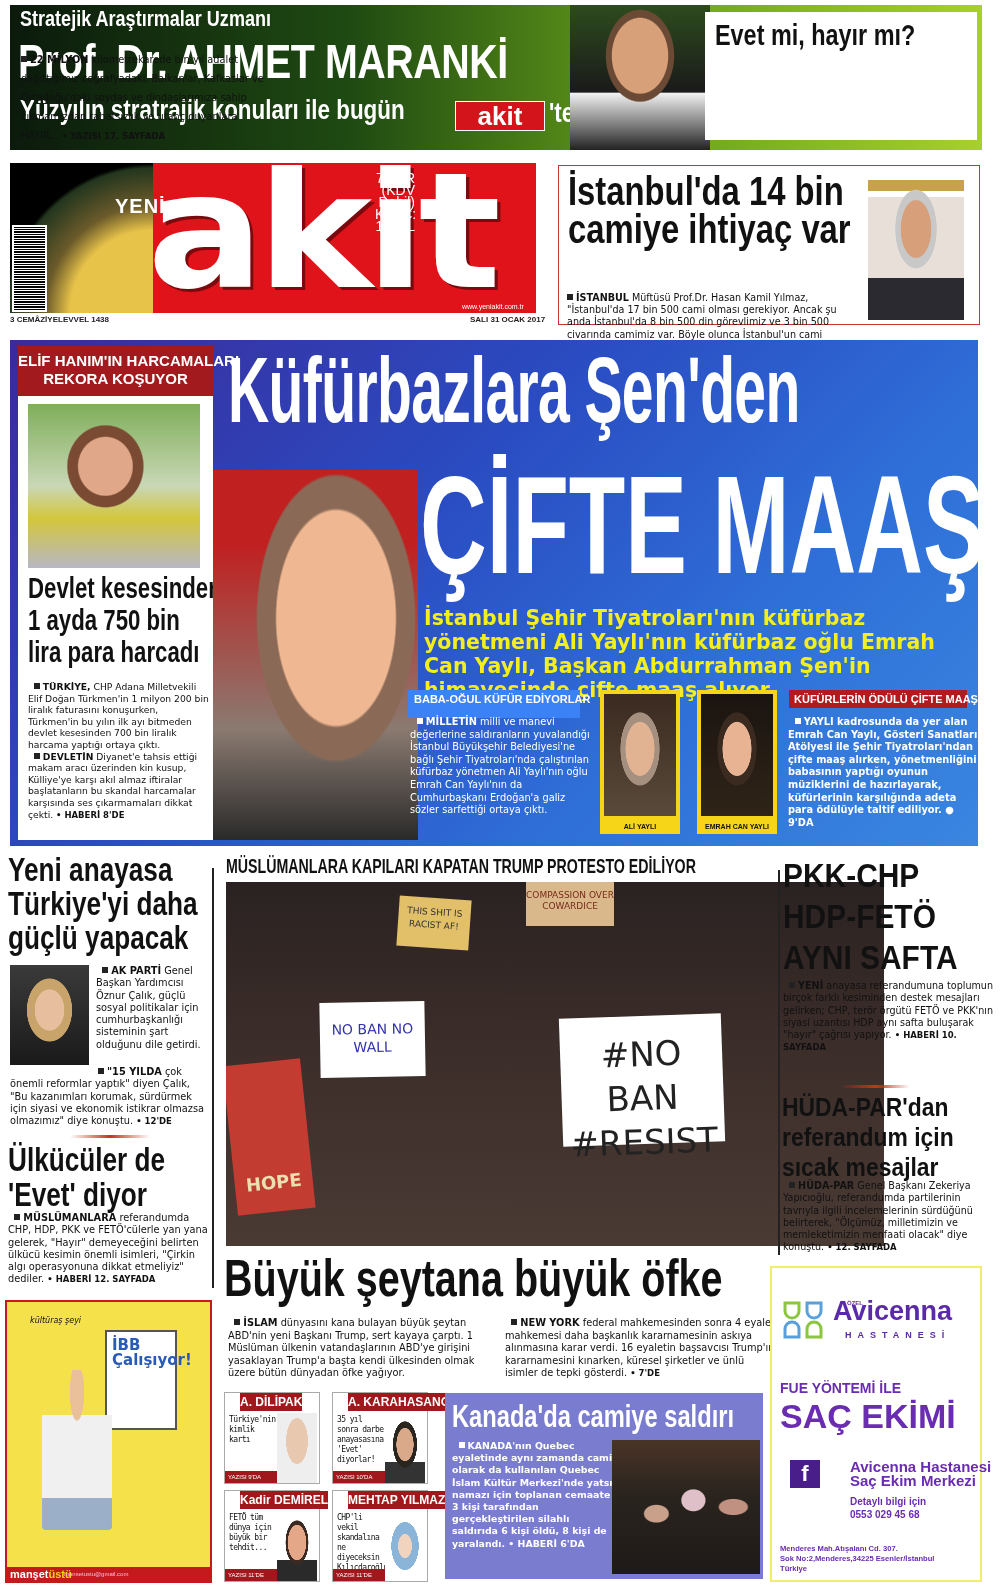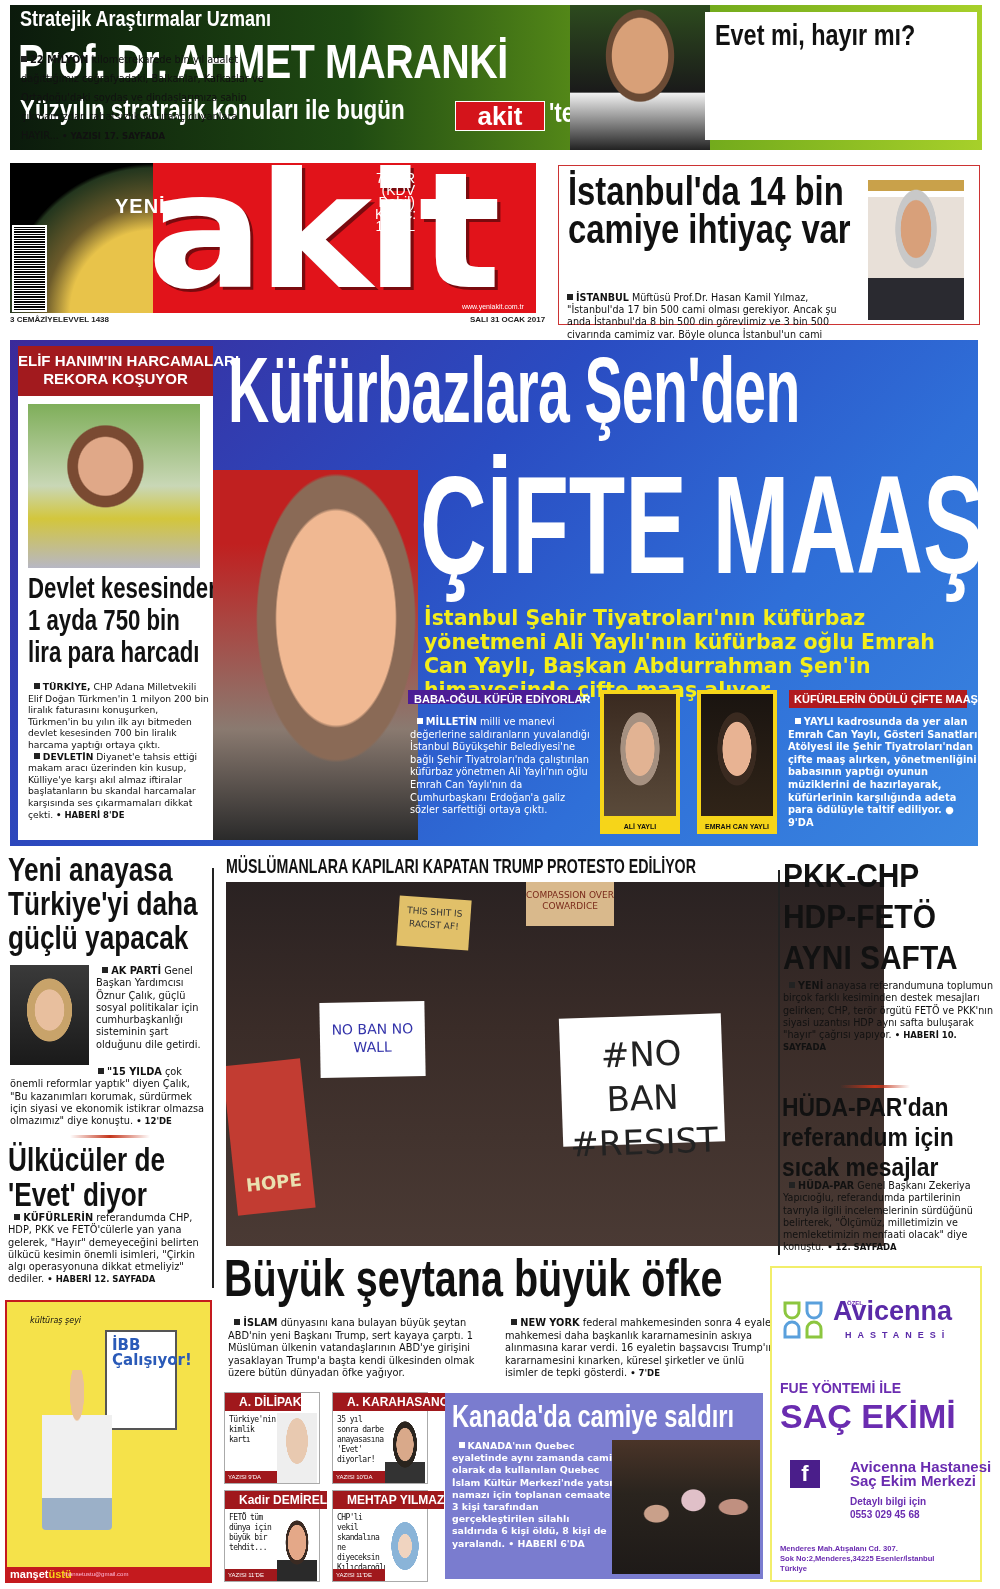--- a/index.html
+++ b/index.html
@@ -47,21 +47,21 @@
   #side-box { left: 18px; top: 346px; width: 195px; height: 494px; background: #fff; }
   #side-head { left: 18px; top: 346px; width: 195px; height: 50px; background: #a21a1e; color: #fff; text-align: center; font-size: 15px; line-height: 18px; padding-top: 6px; }
   #side-photo { left: 28px; top: 404px; width: 172px; height: 164px; background: radial-gradient(ellipse at 45% 38%, #e0a888 0 20%, #7a4a32 21% 28%, transparent 29%), linear-gradient(180deg, #7fae5a 0%, #c9d7b6 50%, #d3c63c 70%, #b7b7c4 100%); }
   #side-title { left: 28px; top: 572px; font-size: 30px; line-height: 32px; transform: scaleX(0.74); font-weight: 900; color: #111; }
   #side-body { left: 28px; top: 670px; width: 182px; font-size: 9.2px; line-height: 11.6px; margin-top: 11px; }
 
   #main-h1 { left: 228px; top: 340px; color: #fff; font-size: 92px; line-height: 100px; transform: scaleX(0.62); font-weight: 900; letter-spacing: -1px; }
   #main-h2 { left: 420px; top: 455px; color: #fff; font-size: 140px; line-height: 140px; transform: scaleX(0.66); font-weight: 900; }
   #main-photo { left: 213px; top: 470px; width: 205px; height: 370px; background: radial-gradient(ellipse at 60% 40%, #f0b892 0 34%, #8a6a56 35% 45%, transparent 46%), linear-gradient(180deg, #c02020 0 20%, #8a7a70 70%, #2a2a2a 100%); border-radius: 0 0 0 0; }
   #main-sub { left: 424px; top: 606px; color: #f4ee1a; font-size: 20.5px; line-height: 24px; font-weight: 700; font-family: "DejaVu Sans", sans-serif; width: 560px; }
-  #sec1-label { left: 408px; top: 690px; width: 172px; height: 14px; background: #4c1d95; color: #fff; font-size: 11px; line-height: 18px; padding-left: 6px; }
+  #sec1-label { left: 408px; top: 690px; width: 172px; height: 28px; background: #3b82f6; color: #fff; font-size: 11px; line-height: 18px; padding-left: 6px; }
   #sec1-body { left: 410px; top: 716px; width: 180px; color: #fff; font-weight: 700; font-family: "DejaVu Sans", sans-serif; font-size: 9.8px; line-height: 12.6px; }
   #sec2-label { left: 789px; top: 690px; width: 178px; height: 18px; background: #b11a1e; color: #fff; font-size: 11px; line-height: 18px; padding-left: 5px; }
   #sec2-body { left: 788px; top: 716px; width: 190px; color: #fff; font-weight: 700; font-family: "DejaVu Sans", sans-serif; font-size: 9.8px; line-height: 12.6px; }
   .yframe { background: #f6d519; padding: 4px; }
   .yframe .pic { width: 100%; height: 100%; }
   #ali-frame { left: 600px; top: 690px; width: 80px; height: 130px; }
   #ali-pic { background: radial-gradient(ellipse at 50% 45%, #e2b393 0 28%, #a59080 29% 38%, transparent 39%), linear-gradient(180deg, #3a2a20 0%, #5a4a3a 100%); }
   #ali-cap { left: 600px; top: 820px; width: 80px; height: 14px; background: #f6d519; font-size: 7px; font-weight: 700; text-align: center; line-height: 14px; }
   #emr-frame { left: 697px; top: 690px; width: 80px; height: 130px; }
   #emr-pic { background: radial-gradient(ellipse at 50% 45%, #e8b393 0 28%, #3a2a20 29% 38%, transparent 39%), linear-gradient(180deg, #1a1410 0%, #302418 100%); }
@@ -96,21 +96,21 @@
   #sign2 { left: 335px; top: 134px; width: 162px; height: 128px; font-size: 34px; line-height: 44px; padding-top: 16px; color: #222; transform: rotate(-2deg); }
   #sign3 { left: 172px; top: 16px; width: 72px; height: 50px; background: #e1c069; color: #333; font-size: 9px; line-height: 13px; padding-top: 8px; transform: rotate(4deg); }
   #sign4 { left: 4px; top: 180px; width: 78px; height: 150px; background: #c23c32; color: #eae0b0; font-size: 18px; font-weight: 700; padding-top: 110px; transform: rotate(-6deg); }
   #sign5 { left: 300px; top: 0px; width: 88px; height: 44px; background: #d9b98c; color: #7a2a1a; font-size: 9px; line-height: 11px; padding-top: 8px; }
   #big-title { left: 224px; top: 1250px; font-size: 52px; line-height: 56px; transform: scaleX(0.76); font-weight: 900; color: #111; }
   #big-body1 { left: 228px; top: 1317px; width: 255px; font-size: 9.8px; line-height: 12.6px; }
   #big-body2 { left: 505px; top: 1317px; width: 270px; font-size: 9.8px; line-height: 12.6px; }
 
   
   .col-card { position: absolute; width: 96px; height: 92px; border: 1px solid #aaa; background: #fff; }
-  .col-head { background: #a0181c; color: #fff; font-size: 12px; font-weight: 900; height: 18px; line-height: 18px; padding-left: 14px; white-space: nowrap; overflow: hidden; }
+  .col-head { background: #a0181c; color: #fff; font-size: 12px; font-weight: 900; height: 18px; line-height: 18px; padding-left: 0; white-space: nowrap; overflow: hidden; margin-left: 15px; }
   .col-text { position: absolute; left: 4px; top: 22px; width: 48px; font-size: 8px; line-height: 10px; font-family: "DejaVu Sans Mono", monospace; letter-spacing: -0.6px; }
   .col-ref { position: absolute; left: 0; bottom: 0; width: 52px; height: 12px; background: #a0181c; color: #fff; font-size: 6px; line-height: 12px; padding-left: 3px; }
   .col-pic { position: absolute; right: 2px; top: 20px; width: 40px; height: 70px; }
   #col1 { left: 224px; top: 1392px; }
   #col2 { left: 332px; top: 1392px; }
   #col3 { left: 224px; top: 1490px; }
   #col4 { left: 332px; top: 1490px; }
   #col1 .col-pic { background: radial-gradient(ellipse at 50% 40%, #e8c9b0 0 38%, transparent 39%), #eee; }
   #col2 .col-pic { background: radial-gradient(ellipse at 50% 45%, #d9a98a 0 30%, #2a241e 31% 42%, transparent 43%), linear-gradient(180deg, #fff 0 70%, #333 70%); }
   #col3 .col-pic { background: radial-gradient(ellipse at 50% 45%, #e4a888 0 32%, #3a2a22 33% 40%, transparent 41%), linear-gradient(180deg, #fff 0 70%, #2a2a2a 70%); }
@@ -238,21 +238,21 @@
 <div class="abs body-txt" id="anayasa-body2">
   <span style="display:inline-block;width:88px"></span><span class="bul"></span><span class="lead">"15 YILDA</span><span> çok önemli reformlar yaptık" diyen Çalık, "Bu kazanımları korumak, sürdürmek için siyasi ve ekonomik istikrar olmazsa olmazımız" diye konuştu.</span>
   <span class="ref">• 12'DE</span>
 </div>
 <div class="abs" id="ulku-rule"></div>
 <div class="abs cond" id="ulku-title">
   <div>Ülkücüler de</div>
   <div>'Evet' diyor</div>
 </div>
 <div class="abs body-txt" id="ulku-body">
-  &nbsp;&nbsp;<span class="bul"></span><span class="lead">KÜFÜRLERİN</span><span> referandumda CHP, HDP, PKK ve FETÖ'cülerle yan yana gelerek, "Hayır" demeyeceğini belirten ülkücü kesimin önemli isimleri, "Çirkin algı operasyonuna dikkat etmeliyiz" dediler.</span>
+  &nbsp;&nbsp;<span class="bul"></span><span class="lead">MÜSLÜMANLARA</span><span> referandumda CHP, HDP, PKK ve FETÖ'cülerle yan yana gelerek, "Hayır" demeyeceğini belirten ülkücü kesimin önemli isimleri, "Çirkin algı operasyonuna dikkat etmeliyiz" dediler.</span>
   <span class="ref">• HABERİ 12. SAYFADA</span>
 </div>
 <div class="abs" id="vline-left"></div>
 
 <div class="abs" id="cartoon"></div>
 <div class="abs" id="cartoon-note">kültüraş şeyi</div>
 <div class="abs" id="cartoon-easel"></div>
 <div class="abs" id="cartoon-ibb" style="width:60px;white-space:normal">İBB Çalışıyor!</div>
 <div class="abs" id="cartoon-figure"></div>
 <div class="abs" id="cartoon-foot"></div>

